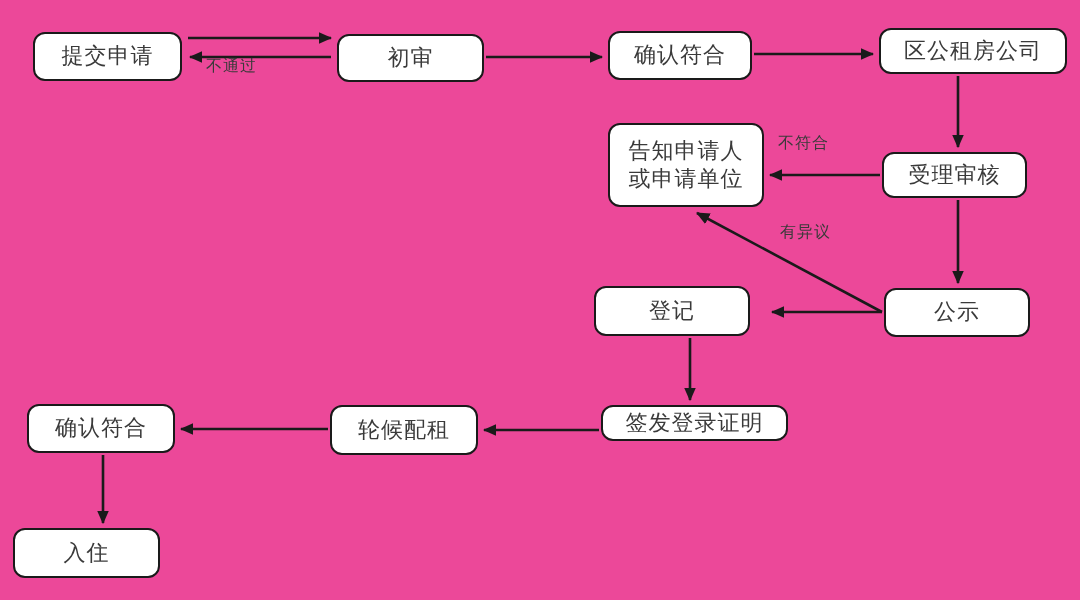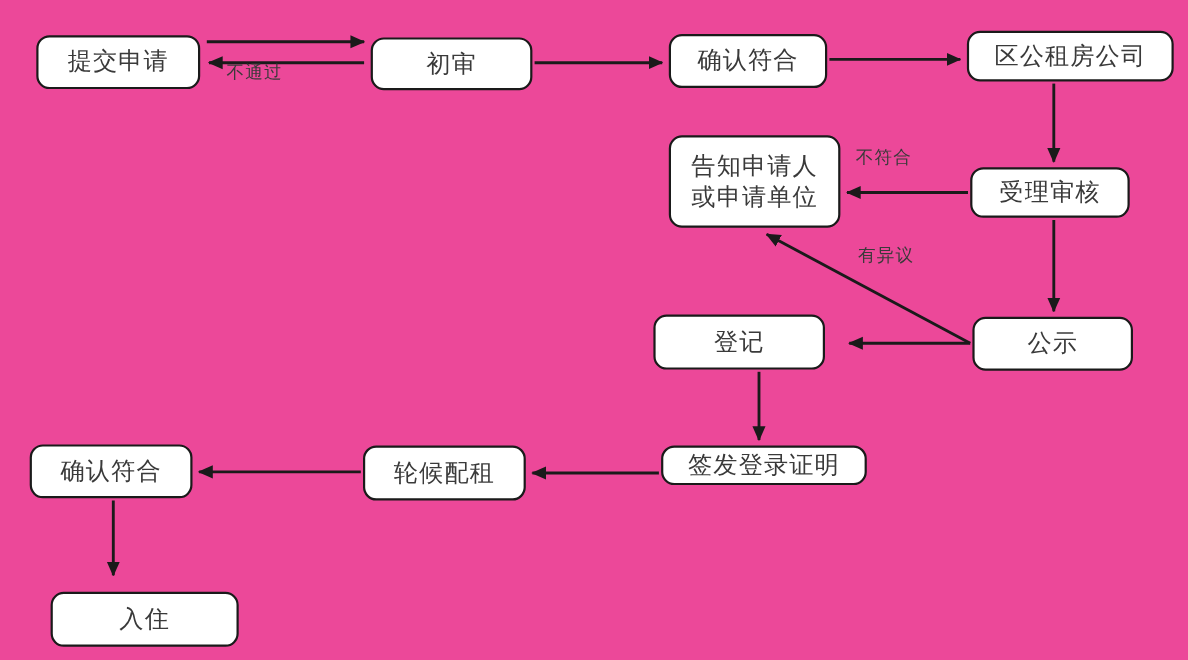--- a/index.html
+++ b/index.html
@@ -108,21 +108,21 @@
   <div class="node" style="left:884px; top:288px; width:146px; height:49px;">公示</div>
 
   <div class="node" style="left:594px; top:286px; width:156px; height:50px;">登记</div>
 
   <div class="node" style="left:601px; top:405px; width:187px; height:36px;">签发登录证明</div>
 
   <div class="node" style="left:330px; top:405px; width:148px; height:50px;">轮候配租</div>
 
   <div class="node" style="left:27px; top:404px; width:148px; height:49px;">确认符合</div>
 
-  <div class="node" style="left:46px; top:528px; width:171px; height:50px;margin-top:10px;">入住</div>
+  <div class="node" style="left:13px; top:528px; width:147px; height:50px;">入住</div>
 
   <div class="edge-label" style="left:206px; top:56px;">不通过</div>
 
   <div class="edge-label" style="left:778px; top:133px;">不符合</div>
 
   <div class="edge-label" style="left:780px; top:222px;">有异议</div>
 
 </div>
 
 </body></html>

